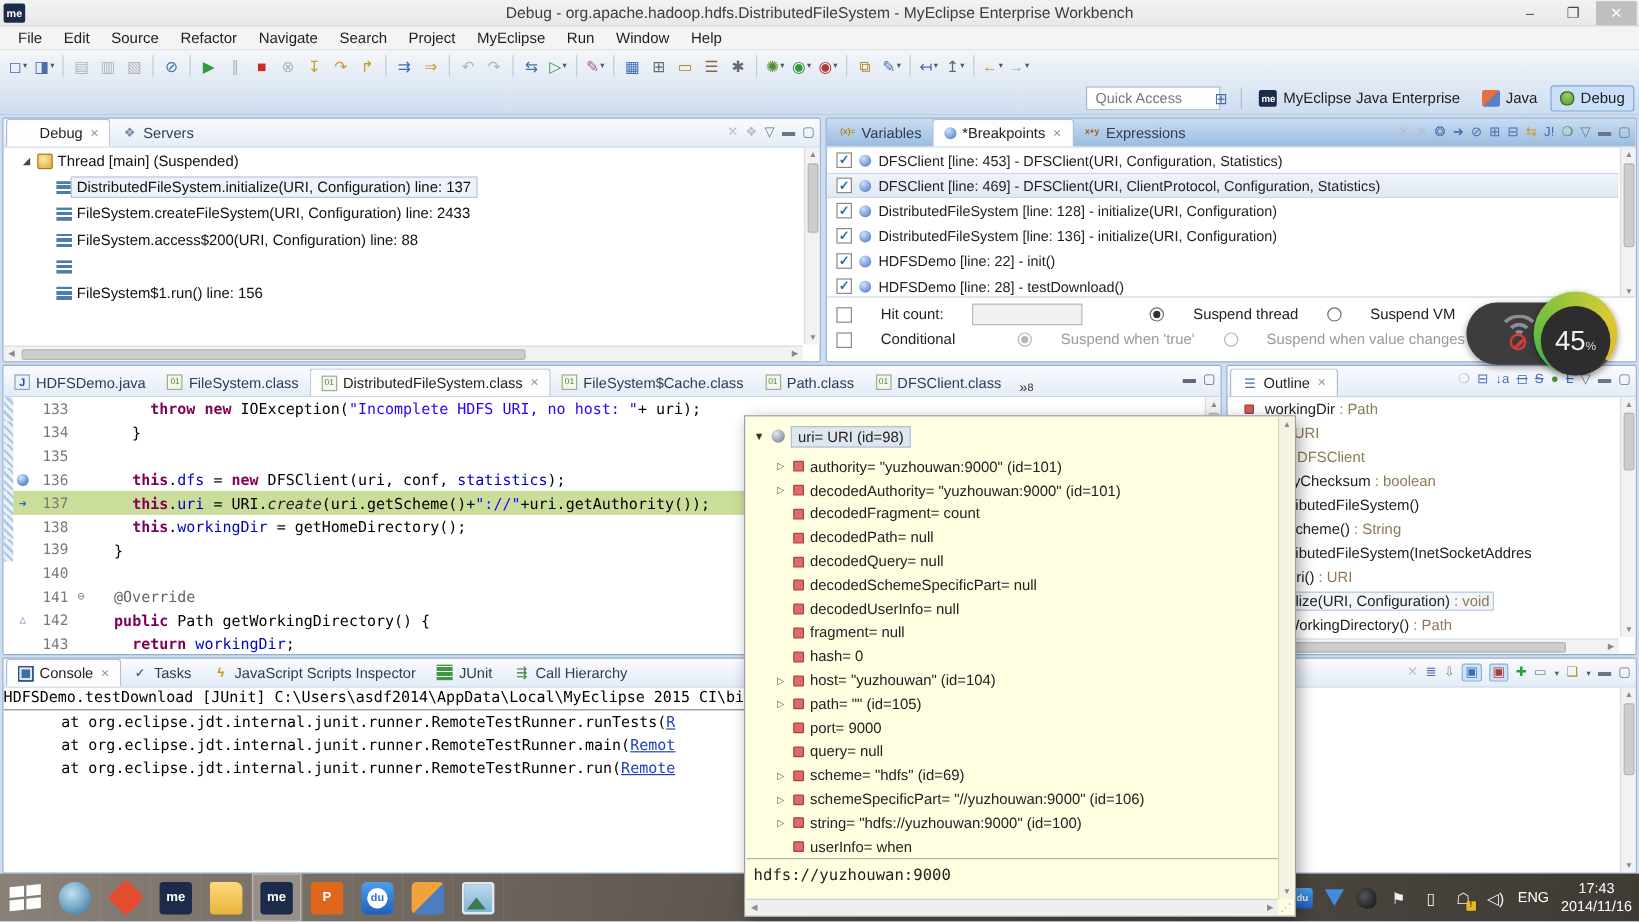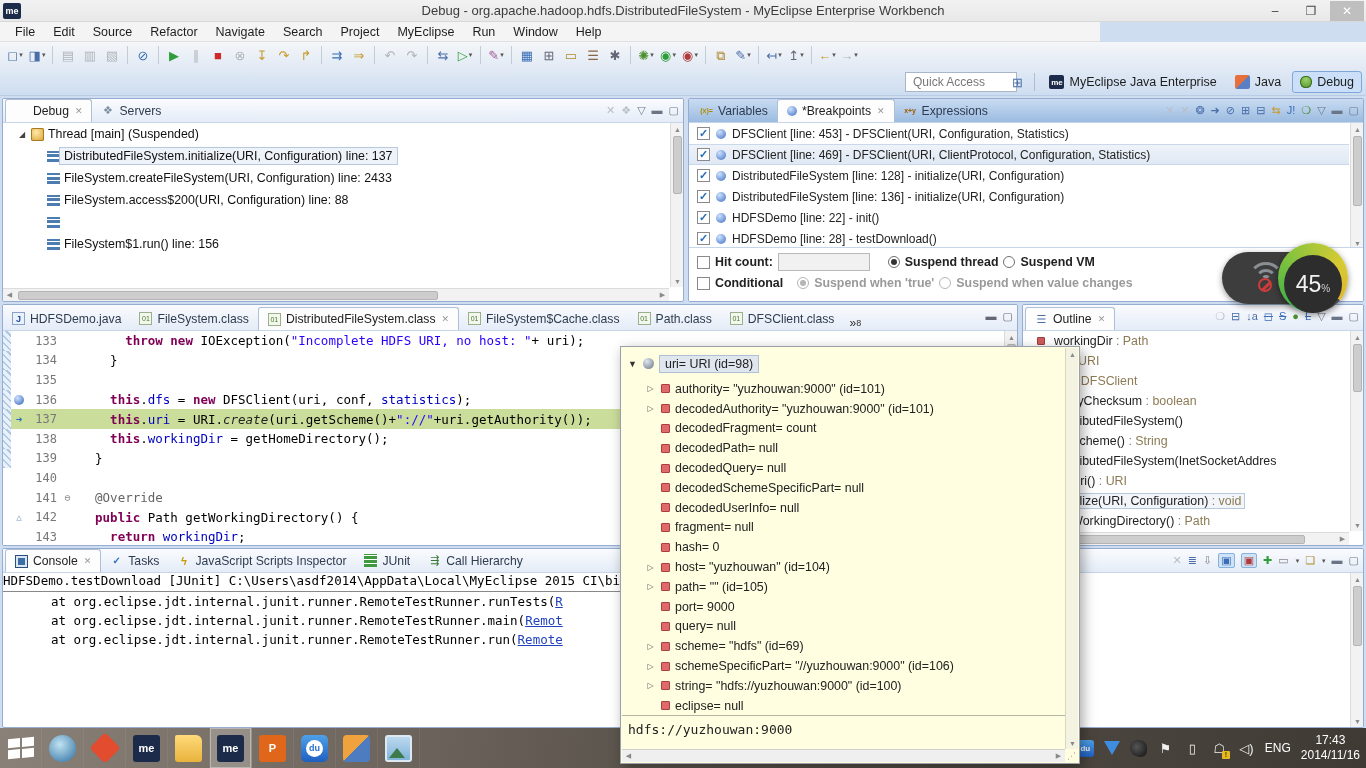--- a/index.html
+++ b/index.html
@@ -7,21 +7,21 @@
   body{font-family:"Liberation Sans",sans-serif;font-size:12px;color:#222;background:#cfddf1;}
   .screen{position:relative;width:1366px;height:768px;background:#cfddf1;overflow:hidden;}
 
   
   .titlebar{position:absolute;left:0;top:0;width:1366px;height:22px;background:linear-gradient(#f2f2f2,#e8e8e8);display:flex;align-items:center;border-bottom:1px solid #d8d8d8;}
   .app-badge{width:18px;height:16px;margin-left:3px;background:#1c2b4a;color:#fff;font-size:9px;font-weight:bold;display:flex;align-items:center;justify-content:center;border-radius:2px;}
   .title-text{position:absolute;left:0;right:0;text-align:center;color:#3c3c3c;font-size:13px;}
   .win-controls{position:absolute;right:2px;top:0;height:22px;display:flex;align-items:center;gap:2px;}
   .win-btn{width:34px;height:20px;display:flex;align-items:center;justify-content:center;color:#444;font-size:12px;}
   .win-btn.close{background:#bfbfbf;color:#fff;}
-  .menubar{position:absolute;left:0;top:22px;width:1100px;height:20px;background:#f4f4f4;display:flex;align-items:center;padding-left:6px;border-bottom:1px solid #e0e0e0;}
+  .menubar{position:absolute;left:0;top:22px;width:1366px;height:20px;background:#f4f4f4;display:flex;align-items:center;padding-left:6px;border-bottom:1px solid #e0e0e0;}
   .menu-item{padding:2px 9px;color:#1e1e1e;font-size:12.5px;}
   .toolbar{position:absolute;left:0;top:42px;width:1366px;height:26px;background:linear-gradient(#f4f6f9,#e2eaf5);display:flex;align-items:center;padding-left:4px;}
   .toolbar2{position:absolute;left:0;top:68px;width:1366px;height:28px;background:linear-gradient(#e2eaf5,#cdddf0);border-bottom:1px solid #b9cce6;}
   .tb-btn{height:22px;min-width:22px;display:flex;align-items:center;justify-content:center;border-radius:2px;padding:0 2px;position:relative;}
   .tb-btn .gi{font-size:13px;line-height:1;}
   .tb-btn.dis .gi{color:#b0b4ba !important;}
   .tb-caret{font-size:7px;color:#555;margin-left:1px;}
   .tb-sep{width:1px;height:18px;background:#c3cbd6;margin:0 4px;}
   .gi::before{content:attr(data-g);}
 
@@ -71,21 +71,21 @@
   .scroll-v{position:absolute;width:13px;background:#f2f2f2;border-left:1px solid #dcdcdc;}
   .scroll-h{position:absolute;height:13px;background:#f2f2f2;border-top:1px solid #dcdcdc;}
   .thumb{position:absolute;background:#cdcdcd;border:1px solid #b4b4b4;border-radius:2px;}
   .sarrow{position:absolute;color:#8a8a8a;font-size:7px;width:13px;height:12px;display:flex;align-items:center;justify-content:center;}
 
   
   .bp-row{height:21px;display:flex;align-items:center;gap:6px;padding-left:8px;white-space:nowrap;}
   .bp-row.selected{background:linear-gradient(#eff3f9,#dfe8f3);border-top:1px solid #c9d8ea;border-bottom:1px solid #c9d8ea;}
   .cb{width:13px;height:13px;background:#fff;border:1px solid #8a8a8a;display:flex;align-items:center;justify-content:center;font-size:11px;color:#2a6fb8;font-weight:bold;flex:0 0 auto;}
   .bp-detail{position:absolute;left:0;right:0;bottom:0;height:54px;border-top:1px solid #c6d5e8;background:#fff;font-size:12.4px;}
-  .bpd-row{display:flex;align-items:center;gap:5px;padding:5px 0 0 8px;font-weight:bold;}
+  .bpd-row{display:flex;align-items:center;gap:24px;padding:5px 0 0 8px;}
   .bpd-input{width:92px;height:18px;background:#f1f1f1;border:1px solid #b9b9b9;}
   .radio{width:12px;height:12px;border-radius:50%;border:1px solid #707070;display:inline-flex;align-items:center;justify-content:center;flex:0 0 auto;}
   .radio.on::before{content:"";width:6px;height:6px;border-radius:50%;background:#333;}
   .radio.dim{border-color:#b5b5b5;}
   .radio.dim.on::before{background:#b5b5b5;}
   .dimtxt{color:#9a9a9a;}
 
   
   .ed-tabrow{height:26px;background:linear-gradient(#fafbfe,#e4ecf7);border-bottom:1px solid #c6d5e8;display:flex;align-items:flex-end;position:relative;}
   .ed-overflow{display:flex;align-items:center;color:#333;font-size:12px;margin-left:6px;}
@@ -794,21 +794,21 @@
           <span>schemeSpecificPart= "//yuzhouwan:9000" (id=106)</span>
         </div>
         <div class="pp-row">
           <span class="pp-arrow">▷</span>
           <span class="pp-sq"></span>
           <span>string= "hdfs://yuzhouwan:9000" (id=100)</span>
         </div>
         <div class="pp-row">
           <span class="pp-arrow"></span>
           <span class="pp-sq"></span>
-          <span>eclipse= null</span>
+          <span>userInfo= when</span>
         </div>
       </div>
     <div class="pp-vscroll">
       <div class="sarrow" style="top:0;">▲</div>
         <div class="sarrow" style="bottom:0;">▼</div>
     </div>
     <div class="pp-val">hdfs://yuzhouwan:9000</div>
     <div class="pp-hscroll">
       <div class="sarrow" style="left:0;">◀</div>
         <div class="sarrow" style="right:0;">▶</div>

